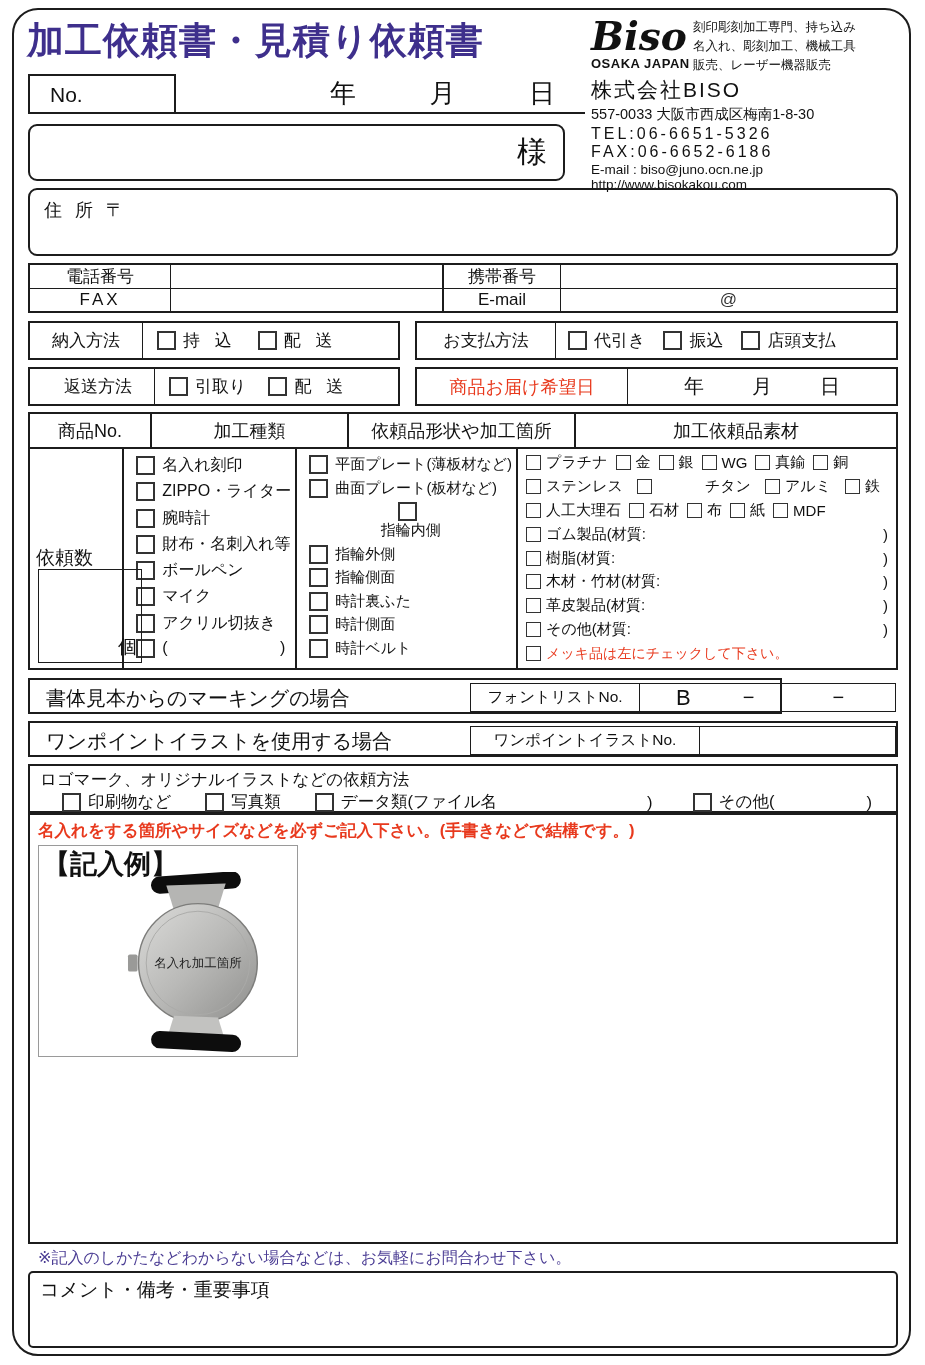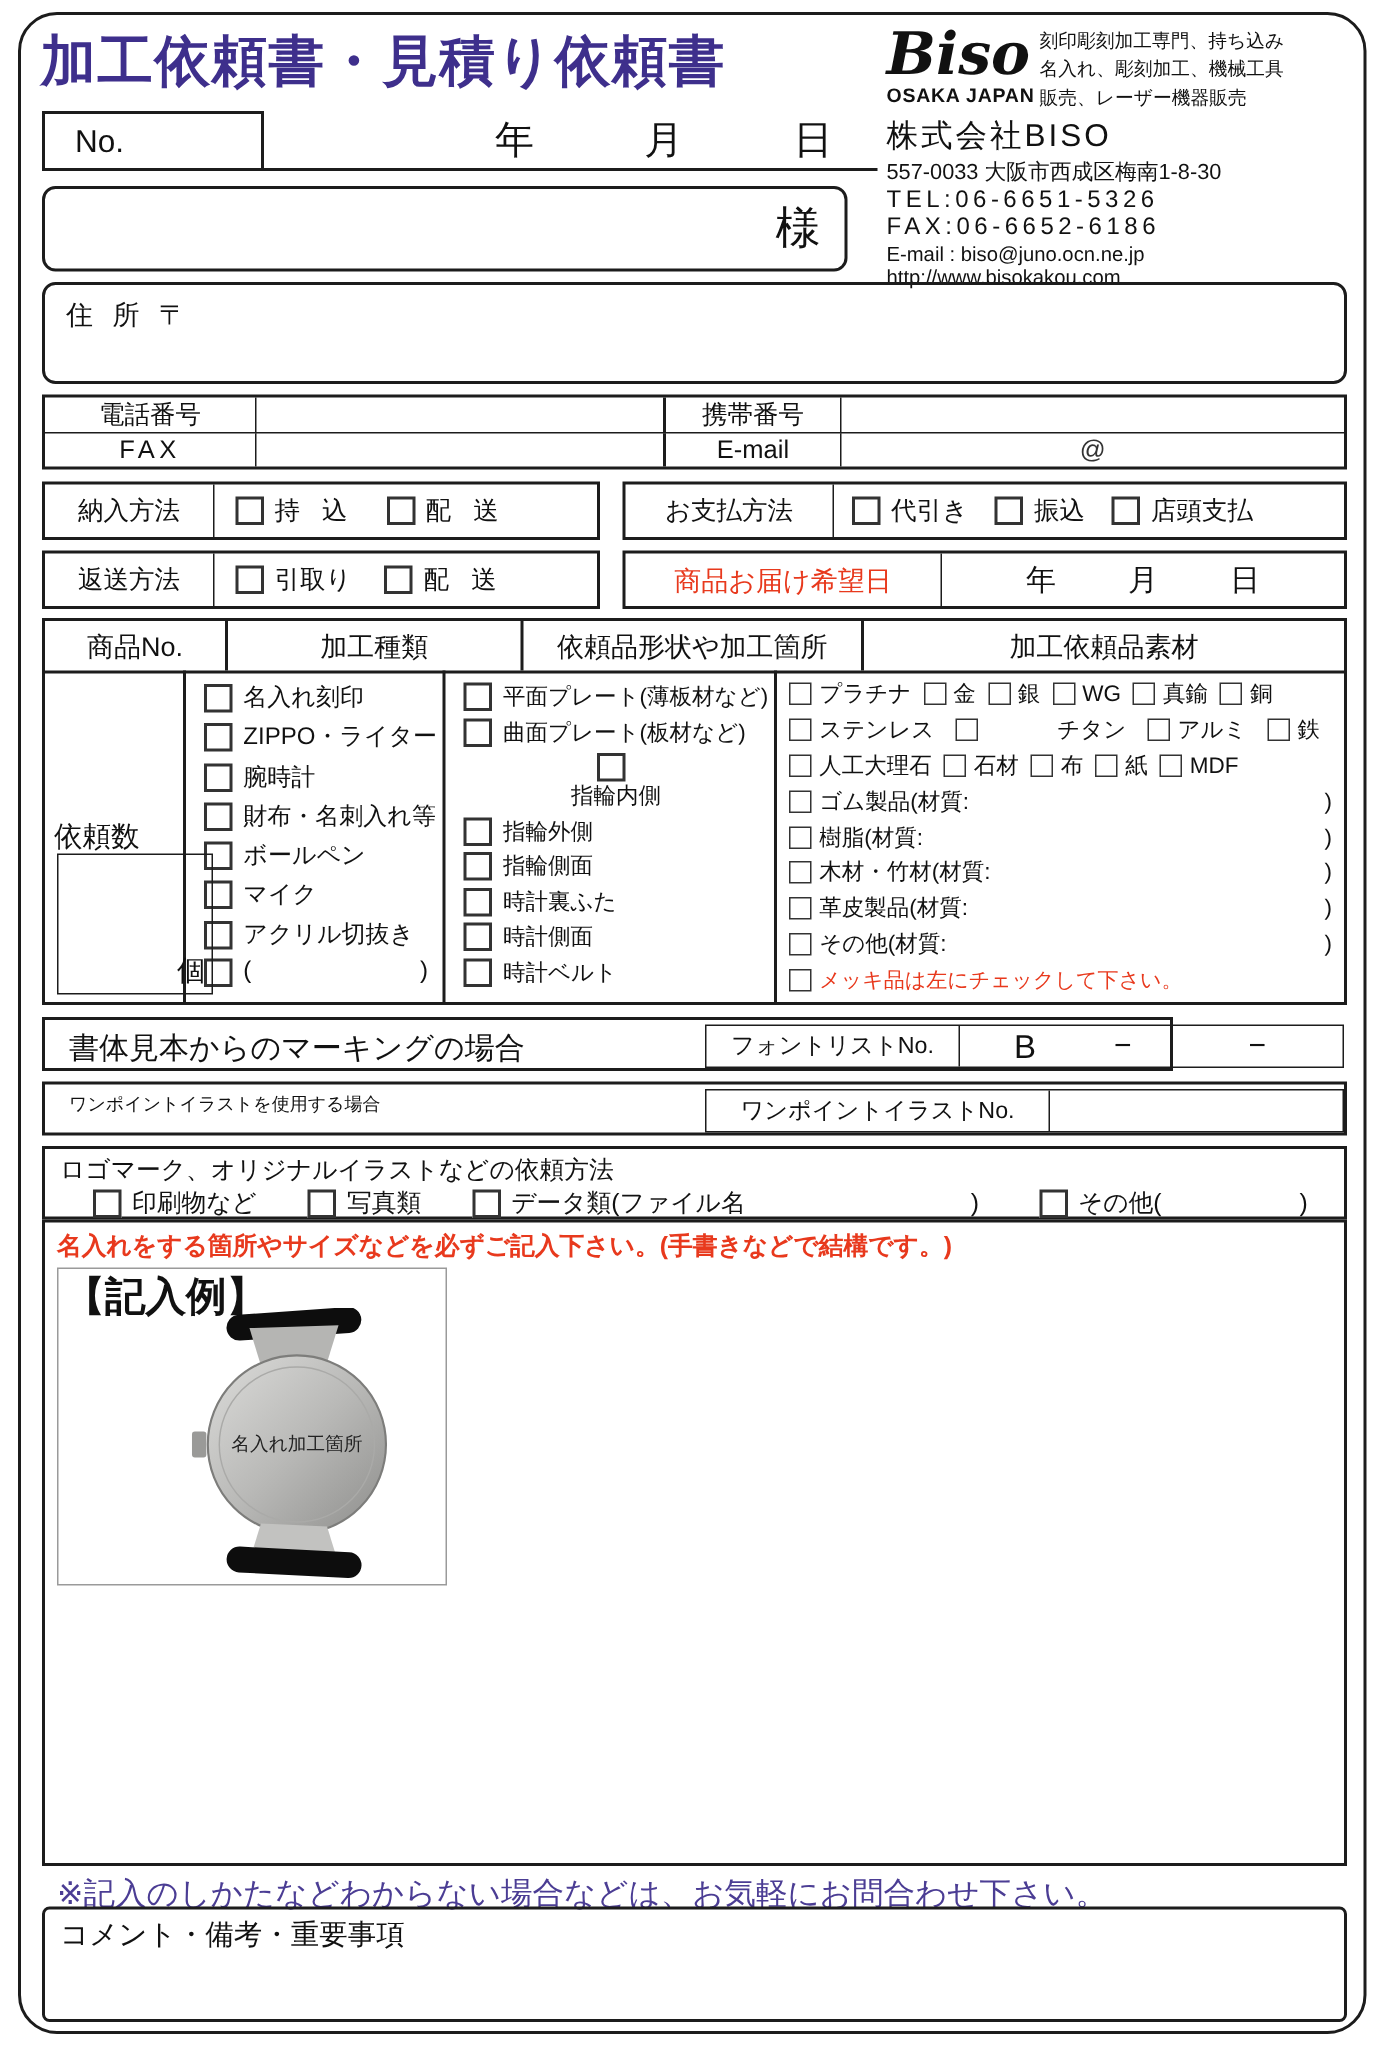--- a/index.html
+++ b/index.html
@@ -112,21 +112,21 @@
           <span>振込</span>
         </span>
       <span class="ci" style="margin-left:18px;">
           <span class="cb"></span>
           <span>店頭支払</span>
         </span>
     </div>
   </div>
 
   <div class="abs bx" style="left:28px;top:367px;width:372px;height:39px;display:flex;">
-    <div class="lblcell" style="width:112px;font-size:17px;border-right:1.5px solid #1c1c1c;">返送方法</div>
+    <div class="lblcell" style="width:112px;font-size:17px;border-right:1.5px solid #1c1c1c;padding-left:12px;">返送方法</div>
     <div class="seg" style="flex:1;padding-left:14px;font-size:17px;word-spacing:10px;">
       <span class="ci">
           <span class="cb"></span>
           <span>引取り</span>
         </span>
       <span class="ci" style="margin-left:22px;">
           <span class="cb"></span>
           <span>配 送</span>
         </span>
     </div>
@@ -342,21 +342,21 @@
       <div class="lblcell" style="width:168px;font-size:15.5px;border-right:1.5px solid #1c1c1c;">フォントリストNo.</div>
       <div style="flex:1;display:flex;align-items:center;padding-left:36px;font-size:20px;">
         <span style="font-size:22px;">B</span>
         <span style="margin-left:52px;">−</span>
         <span style="margin-left:78px;">−</span>
       </div>
     </div>
   </div>
 
   <div class="abs bx" style="left:28px;top:721px;width:870px;height:36px;">
-    <span style="position:absolute;left:16px;top:5px;font-size:12px;">ワンポイントイラストを使用する場合</span>
+    <span style="position:absolute;left:16px;top:5px;font-size:20px;">ワンポイントイラストを使用する場合</span>
     <div style="position:absolute;left:440px;top:3px;width:424px;height:27px;border:1.5px solid #1c1c1c;display:flex;">
       <div class="lblcell" style="width:228px;font-size:15.5px;border-right:1.5px solid #1c1c1c;">ワンポイントイラストNo.</div>
       <div style="flex:1;"></div>
     </div>
   </div>
 
   <div class="abs bx" style="left:28px;top:764px;width:870px;height:49px;">
     <div style="position:absolute;left:10px;top:3px;font-size:16.5px;">ロゴマーク、オリジナルイラストなどの依頼方法</div>
     <div style="position:absolute;left:32px;top:25px;right:12px;display:flex;align-items:center;font-size:16.5px;">
       <span class="ci">
@@ -404,19 +404,19 @@
         <circle cx="97" cy="95" r="54" fill="none" stroke="#aaaaa8" stroke-width="1"></circle>
         <text class="watchtxt" x="97" y="99" text-anchor="middle">名入れ加工箇所</text>
         <polygon points="72,150 118,152 126,178 64,176" fill="#c2c2c0"></polygon>
         <g transform="rotate(3 95 178)">
             <rect x="48" y="168" width="94" height="18" rx="9" fill="#0d0d0d"></rect>
           </g>
       </svg>
     </div>
   </div>
 
-  <div class="abs note" style="left:38px;top:1248px;font-size:21px;">※記入のしかたなどわからない場合などは、お気軽にお問合わせ下さい。</div>
+  <div class="abs note" style="left:38px;top:1248px;font-size:16px;">※記入のしかたなどわからない場合などは、お気軽にお問合わせ下さい。</div>
 
   <div class="abs bx" style="left:28px;top:1271px;width:870px;height:77px;border-radius:5px;">
     <span style="position:absolute;left:10px;top:4px;font-size:19px;">コメント・備考・重要事項</span>
   </div>
 
 </div>
 
 </body></html>

